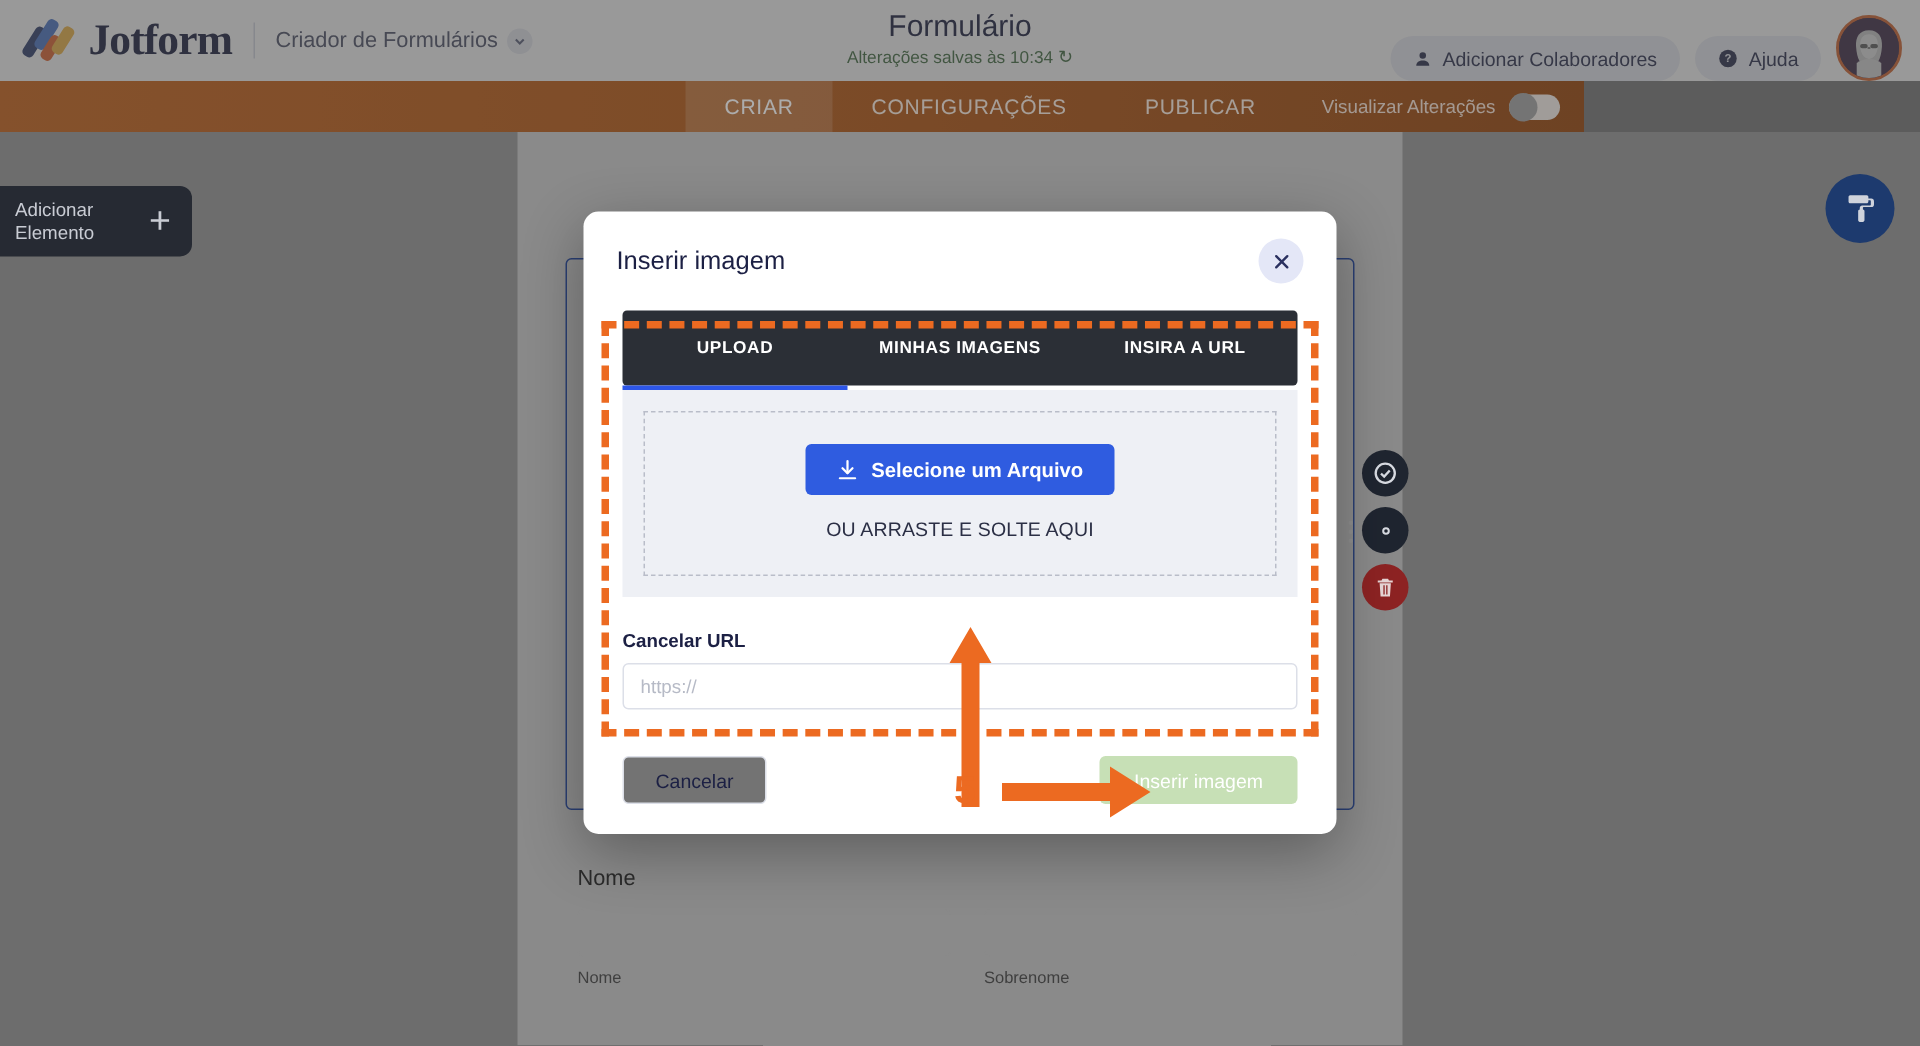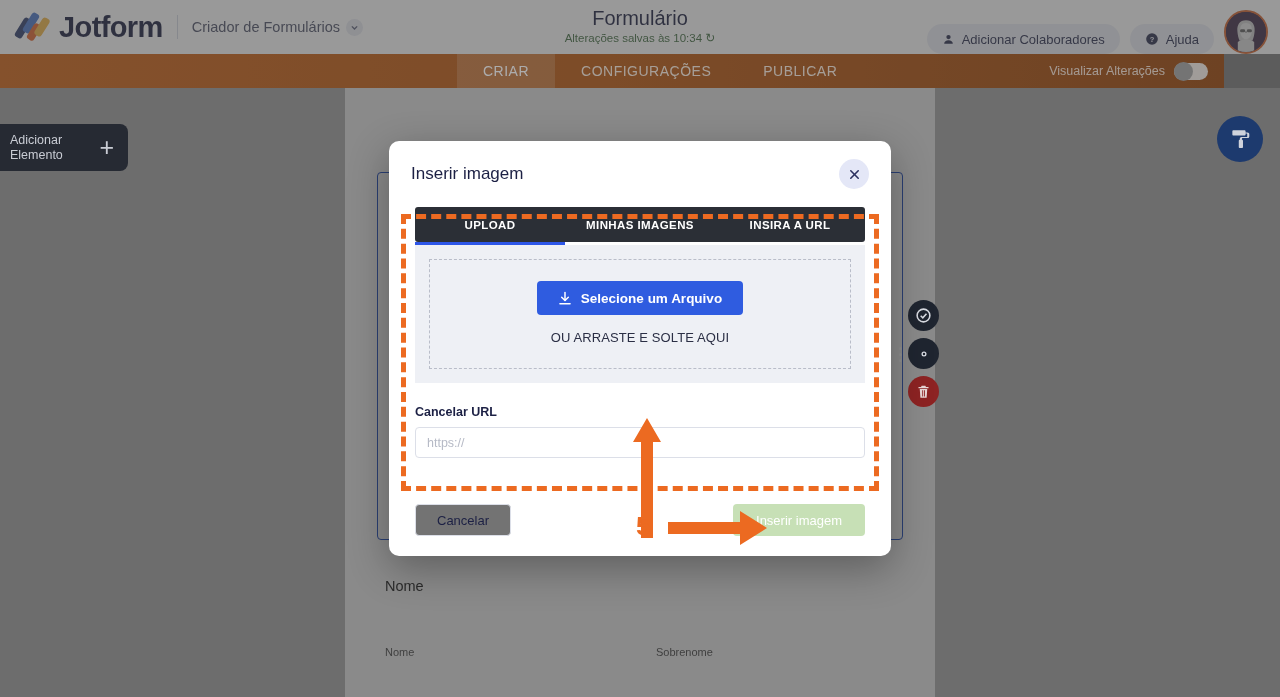--- a/index.html
+++ b/index.html
@@ -28,21 +28,21 @@
   .topbar {
     position: absolute; left: 0; top: 0; width: 1280px; height: 54px;
     background: #ffffff;
     display: flex; align-items: center;
   }
   .topbar-dim {
     position: absolute; left: 0; top: 0; width: 1280px; height: 54px;
     background: rgba(70,70,70,0.55); pointer-events: none;
   }
 
-  .brand { display: flex; align-items: center; margin-left: 16px; }
+  .brand { display: flex; align-items: center; margin-left: 16px; font-family: Liberation Serif, serif; }
   .logo-mark {
     width: 34px; height: 32px; position: relative; margin-right: 9px;
   }
   .logo-mark i {
     position: absolute; display: block; border-radius: 3px;
   }
   .lm1 { width: 8px; height: 22px; background: #2b3a6b; transform: rotate(32deg); left: 3px; top: 6px; }
   .lm2 { width: 8px; height: 22px; background: #4773c8; transform: rotate(32deg); left: 11px; top: 1px; }
   .lm3 { width: 8px; height: 18px; background: #e3622a; transform: rotate(32deg); left: 14px; top: 12px; }
   .lm4 { width: 8px; height: 20px; background: #f2b544; transform: rotate(32deg); left: 22px; top: 6px; }
@@ -81,21 +81,21 @@
   .pill-btn svg { display: block; }
   .avatar {
     width: 44px; height: 44px; border-radius: 50%;
     border: 2px solid #d4622a; background: #3b2744;
     overflow: hidden; position: relative; cursor: pointer;
   }
   .avatar .face { position: absolute; inset: 0; }
 
   
   .navbar {
-    position: absolute; left: 0; top: 54px; width: 1224px; height: 34px;
+    position: absolute; left: 0; top: 54px; width: 1056px; height: 34px;
     background: linear-gradient(90deg, #b85a16 0%, #a9500f 50%, #8e3f07 100%);
     display: flex; align-items: stretch;
   }
   .nav-dim {
     position: absolute; left: 0; top: 54px; width: 1280px; height: 34px;
     background: rgba(70,70,70,0.45); pointer-events: none;
   }
   .nav-tabs { margin-left: 457px; display: flex; }
   .nav-tab {
     padding: 0 26px; display: flex; align-items: center; justify-content: center;
@@ -191,21 +191,21 @@
     height: 66px; display: flex; align-items: center; justify-content: space-between;
     padding: 0 22px;
   }
   .modal-title { font-size: 17px; color: #1c2044; }
   .close-btn {
     width: 30px; height: 30px; border-radius: 50%; background: #e4e7f7;
     display: flex; align-items: center; justify-content: center; cursor: pointer;
   }
 
   .tabs {
-    margin: 0 26px; height: 35px; background: #2b2f36; border-radius: 3px;
+    margin: 0 26px; height: 50px; background: #2b2f36; border-radius: 3px;
     display: flex; position: relative;
   }
   .tab {
     flex: 1; display: flex; align-items: center; justify-content: center;
     font-size: 11.5px; font-weight: bold; color: #ffffff; letter-spacing: 0.4px;
     cursor: pointer;
   }
   .tab-underline {
     position: absolute; left: 0; bottom: -3px; width: 33.33%; height: 3px;
     background: #2d56e8;

